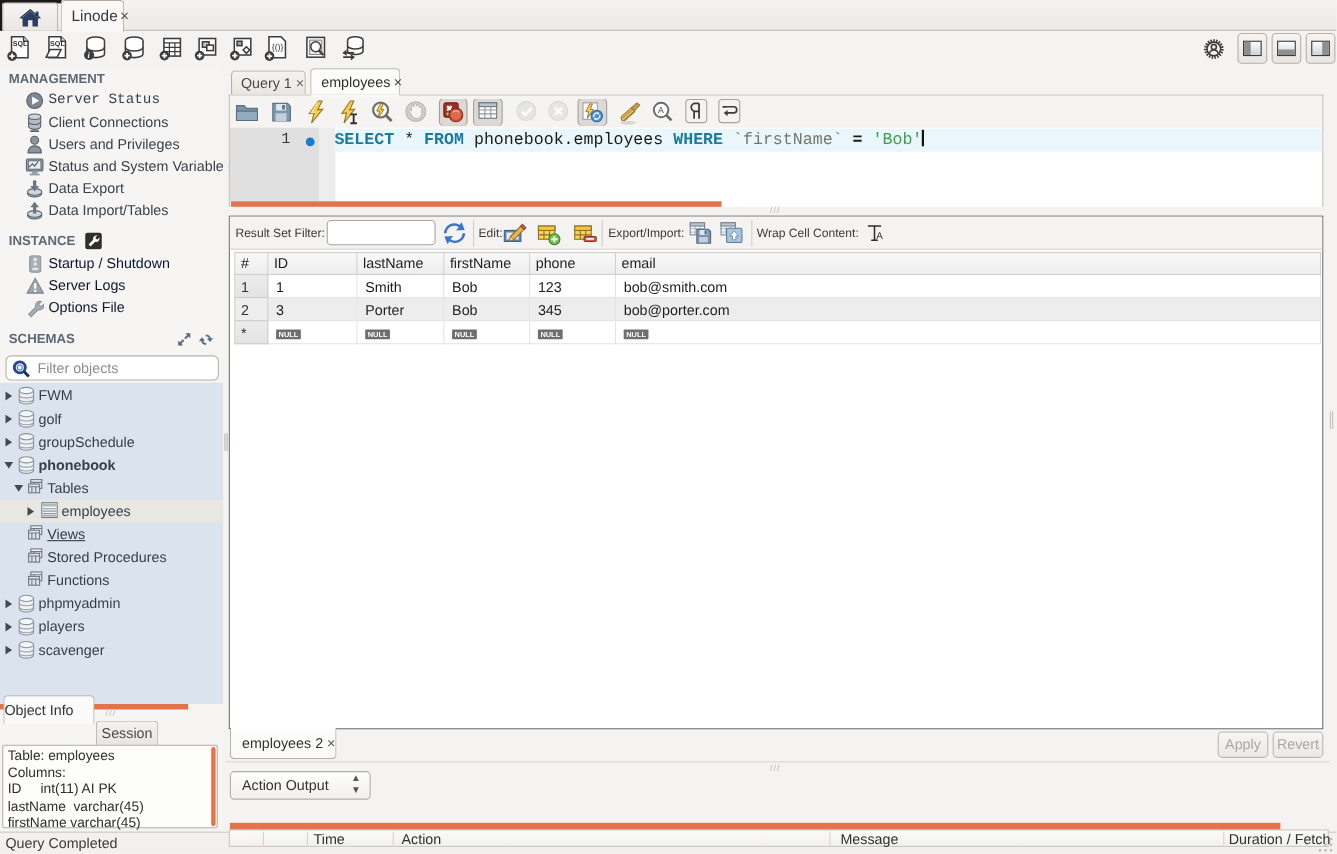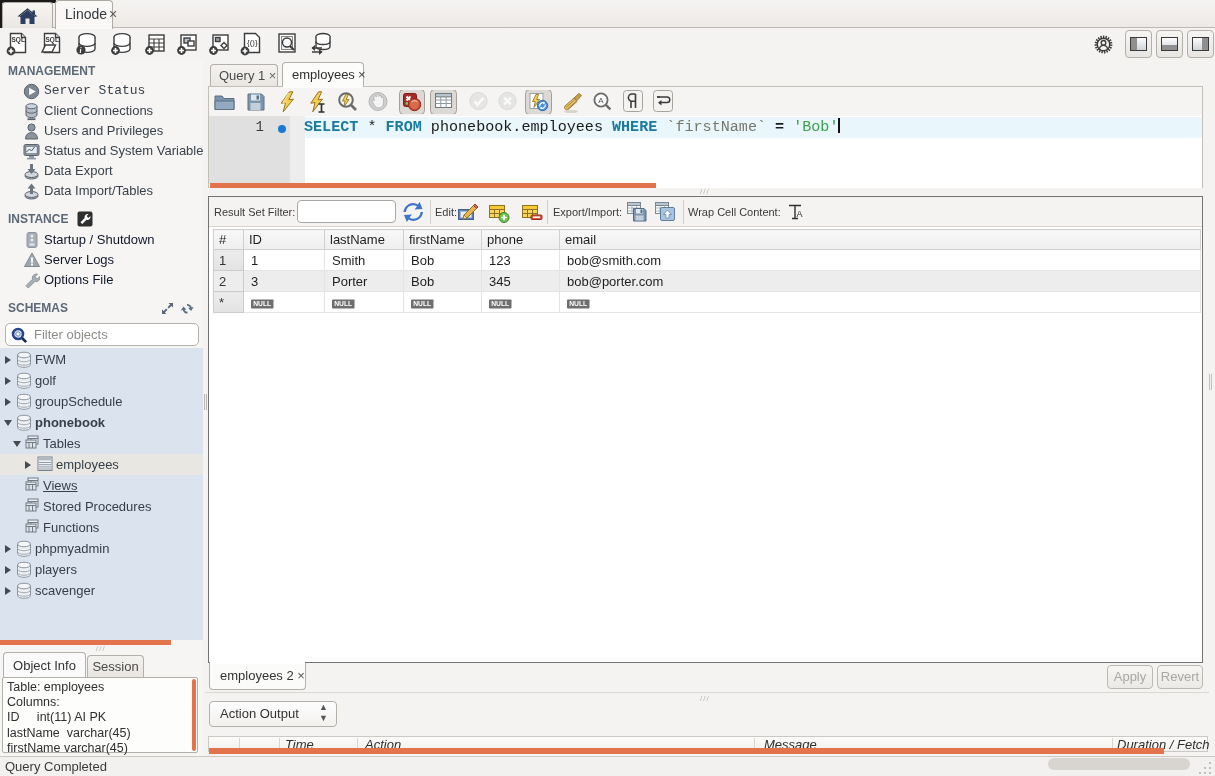--- a/index.html
+++ b/index.html
@@ -28,21 +28,21 @@
 .sbitem { position:absolute; left:44px; font-size:13px; color:#39424c; white-space:nowrap; }
 .sbitem.dis { color:#0f172a; }
 #schemtree { left:0; top:348px; width:203px; height:292px; background:#dae3ee; }
 .trow { position:absolute; left:0; width:203px; height:21px; line-height:21px; color:#363f49; font-size:13px; white-space:nowrap; }
 .trow .lbl { position:absolute; top:0; }
 .tri { position:absolute; top:7px; width:0; height:0; border-left:6px solid #444a51; border-top:4px solid transparent; border-bottom:4px solid transparent; }
 .trid { position:absolute; top:8px; width:0; height:0; border-top:6px solid #444a51; border-left:4px solid transparent; border-right:4px solid transparent; }
 #filterbox { left:5px; top:323px; width:194px; height:23px; background:#fff; border:1px solid #b4b2ae; border-radius:5px; color:#8d8d89; line-height:21px; }
 
 
-#oitab { left:3px; top:652px; width:83px; height:26px; background:#fbfafa; border:1px solid #b3afa9; border-bottom:none; border-radius:4px 4px 0 0; text-align:center; line-height:25px; color:#333; }
+#oitab { left:3px; top:632px; width:83px; height:26px; background:#fbfafa; border:1px solid #b3afa9; border-bottom:none; border-radius:4px 4px 0 0; line-height:25px; color:#333; }
 #sestab { left:87px; top:655px; width:57px; height:23px; background:linear-gradient(#f4f2ef,#e8e5e1); border:1px solid #b3afa9; border-bottom:none; border-radius:4px 4px 0 0; text-align:center; line-height:22px; color:#4b4b4b; }
 #oibox { left:2px; top:677px; width:196px; height:76px; background:#fdfdfc; border:1px solid #b3afa9; border-radius:2px; font-size:12.5px; color:#2f2f2f; line-height:15.2px; padding:2px 0 0 4px; }
 #oibar { left:192px; top:679px; width:4px; height:72px; background:#e2734a; border-radius:2px; }
 
 
 #statusbar { left:0; top:756px; width:1215px; height:20px; background:#f2f1ef; border-top:1px solid #cut; border-top:1px solid #ccc8c3; color:#3a3a3a; line-height:19px; padding-left:5px; }
 #hscroll { left:1048px; top:758px; width:142px; height:12px; background:#d8d5d1; border-radius:6px; }
 
 
 #qtab1 { left:210px; top:64px; width:68px; height:22px; background:linear-gradient(#f5f3f1,#e9e6e2); border:1px solid #b3afa9; border-bottom:none; border-radius:4px 4px 0 0; color:#4a4a4a; line-height:21px; padding-left:8px; }
@@ -70,21 +70,21 @@
 table.rg tr.alt td { background:#ededed; }
 table.rg td.gut { background:linear-gradient(#ececec,#e3e3e3); border:1px solid #cccccc; color:#333; padding-left:5px; }
 .nullb { display:inline-block; background:#6e6e6e; color:#fff; font-size:9px; font-weight:bold; line-height:12px; padding:0 3px; border-radius:1px; transform:scale(0.75); transform-origin:0 50%; }
 
 
 #rbtab { left:209px; top:663px; width:97px; height:27px; background:#fbfbfa; border:1px solid #b3afa9; border-top:none; border-radius:0 0 4px 4px; line-height:26px; padding-left:10px; color:#333; }
 .gbtn { top:665px; width:46px; height:24px; background:linear-gradient(#f7f6f4,#ece9e5); border:1px solid #bcb8b2; border-radius:4px; color:#a7a7a5; text-align:center; line-height:22px; }
 
 
 #aodrop { left:209px; top:701px; width:128px; height:26px; background:linear-gradient(#fdfdfd,#f2f1ef); border:1px solid #b3afa9; border-radius:4px; line-height:24px; padding-left:10px; color:#333; }
-#aohead { left:208px; top:736px; width:1000px; height:16px; background:linear-gradient(#fbfbfa,#f1f0ee); border:1px solid #ccc8c3; color:#2f2f2f;font-style:italic; }
+#aohead { left:208px; top:754px; width:1000px; height:16px; background:linear-gradient(#fbfbfa,#f1f0ee); border:1px solid #ccc8c3; color:#2f2f2f; }
 .aocol { position:absolute; top:0; height:15px; line-height:16px; white-space:nowrap; }
 .aosep { position:absolute; top:1px; width:1px; height:14px; background:#d8d5d1; }
 #aoorange { left:209px; top:748px; width:955px; height:6px; background:#e2734a; }
 
 .dots { color:#b9b5b0; font-size:8px; letter-spacing:1px; }
 </style>
 </head>
 <body>
 
 <div class="abs" id="toptabs"></div>

